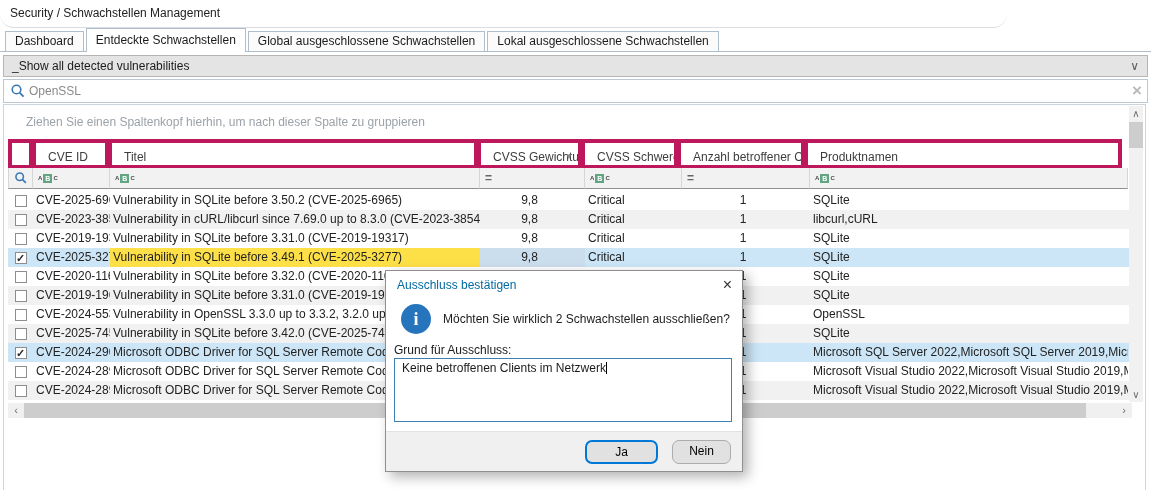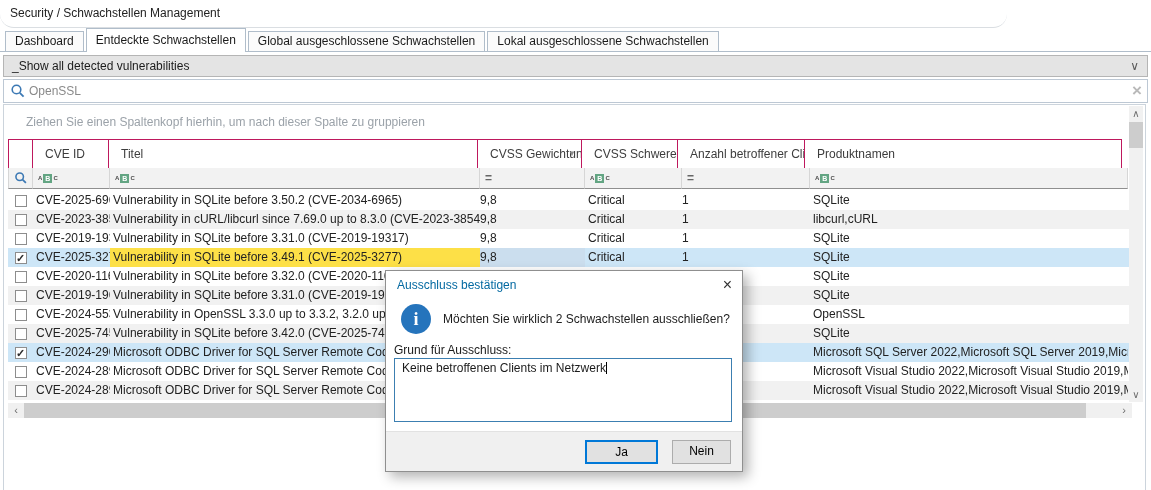--- a/index.html
+++ b/index.html
@@ -29,40 +29,40 @@
   .searchbar .mag{position:absolute;left:6px;top:3px;}
   .searchbar .clr{position:absolute;right:5px;top:0px;color:#b9b9b9;font-size:17px;font-weight:bold;line-height:22px;}
 
   
   .panel{position:absolute;left:3px;top:104px;width:1143px;height:386px;box-sizing:border-box;
          border-left:1px solid #ccd4dc;border-right:1px solid #ccd4dc;border-top:1px solid #ccd4dc;background:#fff;}
   .grouphint{position:absolute;left:10px;top:10px;color:#9ba2a9;margin-left:12px;}
 
   .gridrow{position:absolute;left:4px;display:flex;}
   .hdr{top:34px;height:30px;}
-  .hdr .hc{box-sizing:border-box;border:1px solid #be185d;margin-left:-1px;background:#fff;
+  .hdr .hc{box-sizing:border-box;border:4px solid #be185d;margin-left:-1px;background:#fff;
            line-height:28px;padding-left:12px;color:#3d3d3d;position:relative;white-space:nowrap;overflow:hidden;}
   .hdr .hc:first-child{margin-left:0;}
   .hdr .sort{position:absolute;right:5px;top:0;color:#8a8a8a;font-size:8px;line-height:28px;}
 
   .flt{top:63px;height:21px;}
   .flt .fc{box-sizing:border-box;border-right:1px solid #d6d6d6;border-bottom:1px solid #8f8f8f;background:#f2f2f2;
            position:relative;line-height:20px;padding-left:5px;white-space:nowrap;}
   .flt .fc:first-child{border-left:1px solid #d6d6d6;}
   .flt .eq{color:#666;font-weight:bold;font-size:12px;}
   .abc{display:inline-flex;align-items:center;height:20px;vertical-align:top;}
   .abc .sm{font-size:6px;color:#4a4a4a;font-weight:bold;}
   .abc .bg{font-size:7px;color:#fff;background:#63a583;font-weight:bold;padding:1px 2px;margin:0 1px;line-height:7px;}
 
   .rows{position:absolute;left:4px;top:86px;width:1124px;}
   .row{display:flex;height:19px;line-height:19px;background:#fff;}
   .row.alt{background:#f1f1f1;}
   .row.sel{background:#cde6f7;}
   .cell{box-sizing:border-box;white-space:nowrap;overflow:hidden;color:#222;}
-  .cell.num{text-align:left;padding-right:6px;}
+  .cell.num{text-align:center;padding-right:6px;}
   .cell.pad{padding-left:3px;}
   .row.sel .cell.focusw{background:#fde047;}
   .row.sel .cell.dim{background:#cbdeee;}
   .cbwrap{display:flex;align-items:center;justify-content:center;}
   .cb{width:12px;height:12px;box-sizing:border-box;border:1px solid #8d8d8d;background:#fff;
       font-size:11px;line-height:10px;text-align:center;color:#2d2d2d;font-weight:bold;}
 
   .c0{width:25px;}.c1{width:77px;}.c2{width:370px;}.c3{width:105px;}.c4{width:97px;}.c5{width:128px;}.c6{width:318px;}
 
   
@@ -82,21 +82,21 @@
   .dialog .dtitle{position:absolute;left:11px;top:7px;color:#0369a1;}
   .dialog .dclose{position:absolute;right:10px;top:2px;color:#333;font-size:16px;line-height:24px;}
   .dialog .info{position:absolute;left:15px;top:33px;width:30px;height:30px;border-radius:50%;background:#2574bc;
                 color:#fff;font-weight:bold;font-size:18px;text-align:center;line-height:30px;font-family:"Liberation Serif",serif;}
   .dialog .msg{position:absolute;left:57px;top:41px;}
   .dialog .rlabel{position:absolute;left:8px;top:72px;}
   .dialog .rbox{position:absolute;left:8px;top:87px;width:338px;height:64px;box-sizing:border-box;
                 border:1px solid #3c7fb1;background:#fff;padding:2px 7px;}
   .caret{display:inline-block;width:1px;height:12px;background:#000;vertical-align:-2px;}
   .dialog .dfooter{position:absolute;left:0;top:160px;width:356px;height:40px;background:#f0f0f0;border-top:1px solid #e2e2e2;box-sizing:border-box;}
-  .btn{position:absolute;top:8px;height:24px;box-sizing:border-box;background:#e1e1e1;text-align:center;line-height:21px;color:#000;}
+  .btn{position:absolute;top:8px;height:24px;box-sizing:border-box;background:#e1e1e1;text-align:center;line-height:21px;color:#000;border-radius:7px;}
   .btn.yes{left:199px;width:73px;border:2px solid #0078d7;}
   .btn.no{left:286px;width:59px;border:1px solid #acacac;}
 
   svg{display:block;}
 </style>
 </head>
 <body>
 
 <div id="app">
 
@@ -173,21 +173,21 @@
             <span class="sm">C</span>
           </span></div>
     </div>
 
     <div class="rows" id="rows">
         <div class="row ">
           <div class="cell c0 cbwrap">
             <div class="cb"></div>
           </div>
           <div class="cell c1 pad">CVE-2025-6965</div>
-          <div class="cell c2 pad">Vulnerability in SQLite before 3.50.2 (CVE-2034-6965)</div>
+          <div class="cell c2 pad">Vulnerability in SQLite before 3.50.2 (CVE-2025-6965)</div>
           <div class="cell c3 num">9,8</div>
           <div class="cell c4 pad">Critical</div>
           <div class="cell c5 num">1</div>
           <div class="cell c6 pad">SQLite</div>
         </div>
         <div class="row alt">
           <div class="cell c0 cbwrap">
             <div class="cb"></div>
           </div>
           <div class="cell c1 pad">CVE-2023-38545</div>

